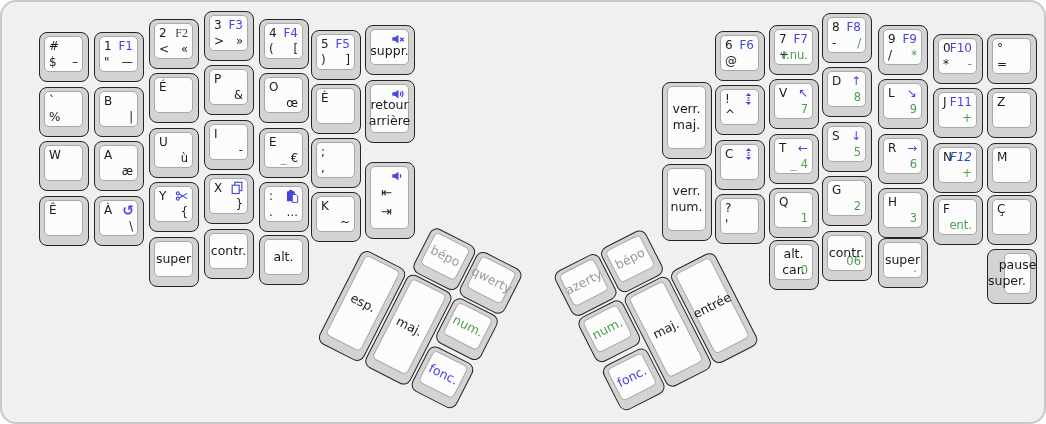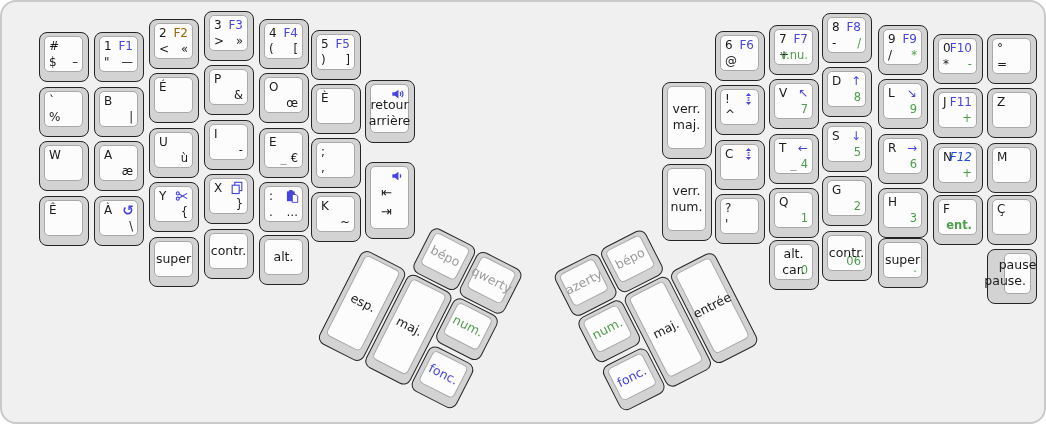--- a/index.html
+++ b/index.html
@@ -76,21 +76,21 @@
     <div class="key" style="left: 92px; top: 194px; width: 50px; height: 50px; background: rgb(211, 211, 211);">
       <div class="keytop" style="background: rgb(252, 252, 252);">
         <span class="kl tl">À</span>
         <span class="kl tr kicon"><span class="uicon" style="color:#4645dd">↺</span></span>
         <span class="kl br">\</span>
       </div>
     </div>
     <div class="key" style="left: 147px; top: 17px; width: 50px; height: 50px; background: rgb(211, 211, 211);">
       <div class="keytop" style="background: rgb(252, 252, 252);">
         <span class="kl tl">2</span>
-        <span class="kl tr" style="color: #a16207;">F2</span>
+        <span class="kl tr" style="color: #404040; font-family: Liberation Serif, serif;">F2</span>
         <span class="kl bl">&lt;</span>
         <span class="kl br">«</span>
       </div>
     </div>
     <div class="key" style="left: 147px; top: 71px; width: 50px; height: 50px; background: rgb(211, 211, 211);">
       <div class="keytop" style="background: rgb(252, 252, 252);">
         <span class="kl tl">É</span>
       </div>
     </div>
     <div class="key" style="left: 147px; top: 126px; width: 50px; height: 50px; background: rgb(211, 211, 211);">
@@ -216,20 +216,33 @@
     <div class="key" style="left: 309px; top: 136px; width: 50px; height: 50px; background: rgb(211, 211, 211);">
       <div class="keytop" style="background: rgb(252, 252, 252);">
         <span class="kl tl">;</span>
         <span class="kl bl">,</span>
       </div>
     </div>
     <div class="key" style="left: 309px; top: 190px; width: 50px; height: 50px; background: rgb(211, 211, 211);">
       <div class="keytop" style="background: rgb(252, 252, 252);">
         <span class="kl tl">K</span>
         <span class="kl br">~</span>
+      </div>
+    </div>
+    <div class="key" style="left: 363px; top: 23px; width: 50px; height: 50px; background: rgb(211, 211, 211);">
+      <div class="keytop" style="background: rgb(252, 252, 252);">
+        <span class="kl tr kicon">
+          <svg width="14" height="14" viewBox="0 0 16 16">
+            <polygon points="1.5,6 4.5,6 8.5,3 8.5,13 4.5,10 1.5,10" fill="#4645dd"></polygon>
+            <path d="M10.5 6.5 L14.5 10.5 M14.5 6.5 L10.5 10.5" stroke="#4645dd" stroke-width="1.6"></path>
+          </svg>
+        </span>
+        <div class="kcenter under-icon">
+          <div>suppr.</div>
+        </div>
       </div>
     </div>
     <div class="key" style="left: 363px; top: 78px; width: 50px; height: 63px; background: rgb(211, 211, 211);">
       <div class="keytop" style="background: rgb(252, 252, 252);">
         <span class="kl tr kicon">
           <svg width="14" height="14" viewBox="0 0 16 16">
             <polygon points="1.5,6 4.5,6 8.5,3 8.5,13 4.5,10 1.5,10" fill="#4645dd"></polygon>
             <path d="M10.3 6 Q12 8 10.3 10 M12.2 4.3 Q15.2 8 12.2 11.7" fill="none" stroke="#4645dd" stroke-width="1.4"></path>
           </svg>
         </span>
@@ -437,21 +450,21 @@
     <div class="key" style="left: 931px; top: 141px; width: 50px; height: 50px; background: rgb(211, 211, 211);">
       <div class="keytop" style="background: rgb(252, 252, 252);">
         <span class="kl tl">N</span>
         <span class="kl tr" style="color: #1d4ed8; font-style: italic;">F12</span>
         <span class="kl br" style="color: rgb(77, 158, 77);">+</span>
       </div>
     </div>
     <div class="key" style="left: 931px; top: 193px; width: 50px; height: 50px; background: rgb(211, 211, 211);">
       <div class="keytop" style="background: rgb(252, 252, 252);">
         <span class="kl tl">F</span>
-        <span class="kl br" style="color: rgb(77, 158, 77); font-weight: bold;">ent.</span>
+        <span class="kl br" style="color: rgb(77, 158, 77);">ent.</span>
       </div>
     </div>
     <div class="key" style="left: 985px; top: 32px; width: 50px; height: 50px; background: rgb(211, 211, 211);">
       <div class="keytop" style="background: rgb(252, 252, 252);">
         <span class="kl tl">°</span>
         <span class="kl bl">=</span>
       </div>
     </div>
     <div class="key" style="left: 985px; top: 86px; width: 50px; height: 50px; background: rgb(211, 211, 211);">
       <div class="keytop" style="background: rgb(252, 252, 252);">
@@ -465,21 +478,21 @@
     </div>
     <div class="key" style="left: 985px; top: 193px; width: 50px; height: 50px; background: rgb(211, 211, 211);">
       <div class="keytop" style="background: rgb(252, 252, 252);">
         <span class="kl tl">Ç</span>
       </div>
     </div>
     <div class="key" style="left: 985px; top: 247px; width: 50px; height: 55px; background: rgb(211, 211, 211);">
       <div class="keytop" style="background: rgb(252, 252, 252); margin-left: 12px;">
         <div class="kcenter spread">
           <div>pause</div>
-          <div>pause.</div>
+          <div>super.</div>
         </div>
       </div>
     </div>
     <div class="cluster" style="transform: translate(385px, 200px) rotate(27deg);">
       <div class="key" style="left: 52px; top: 0px; width: 50px; height: 50px; background: rgb(211, 211, 211);">
         <div class="keytop" style="background: rgb(252, 252, 252);">
           <div class="kcenter" style="color: rgb(154, 154, 154);">
             <div>bépo</div>
           </div>
         </div>

